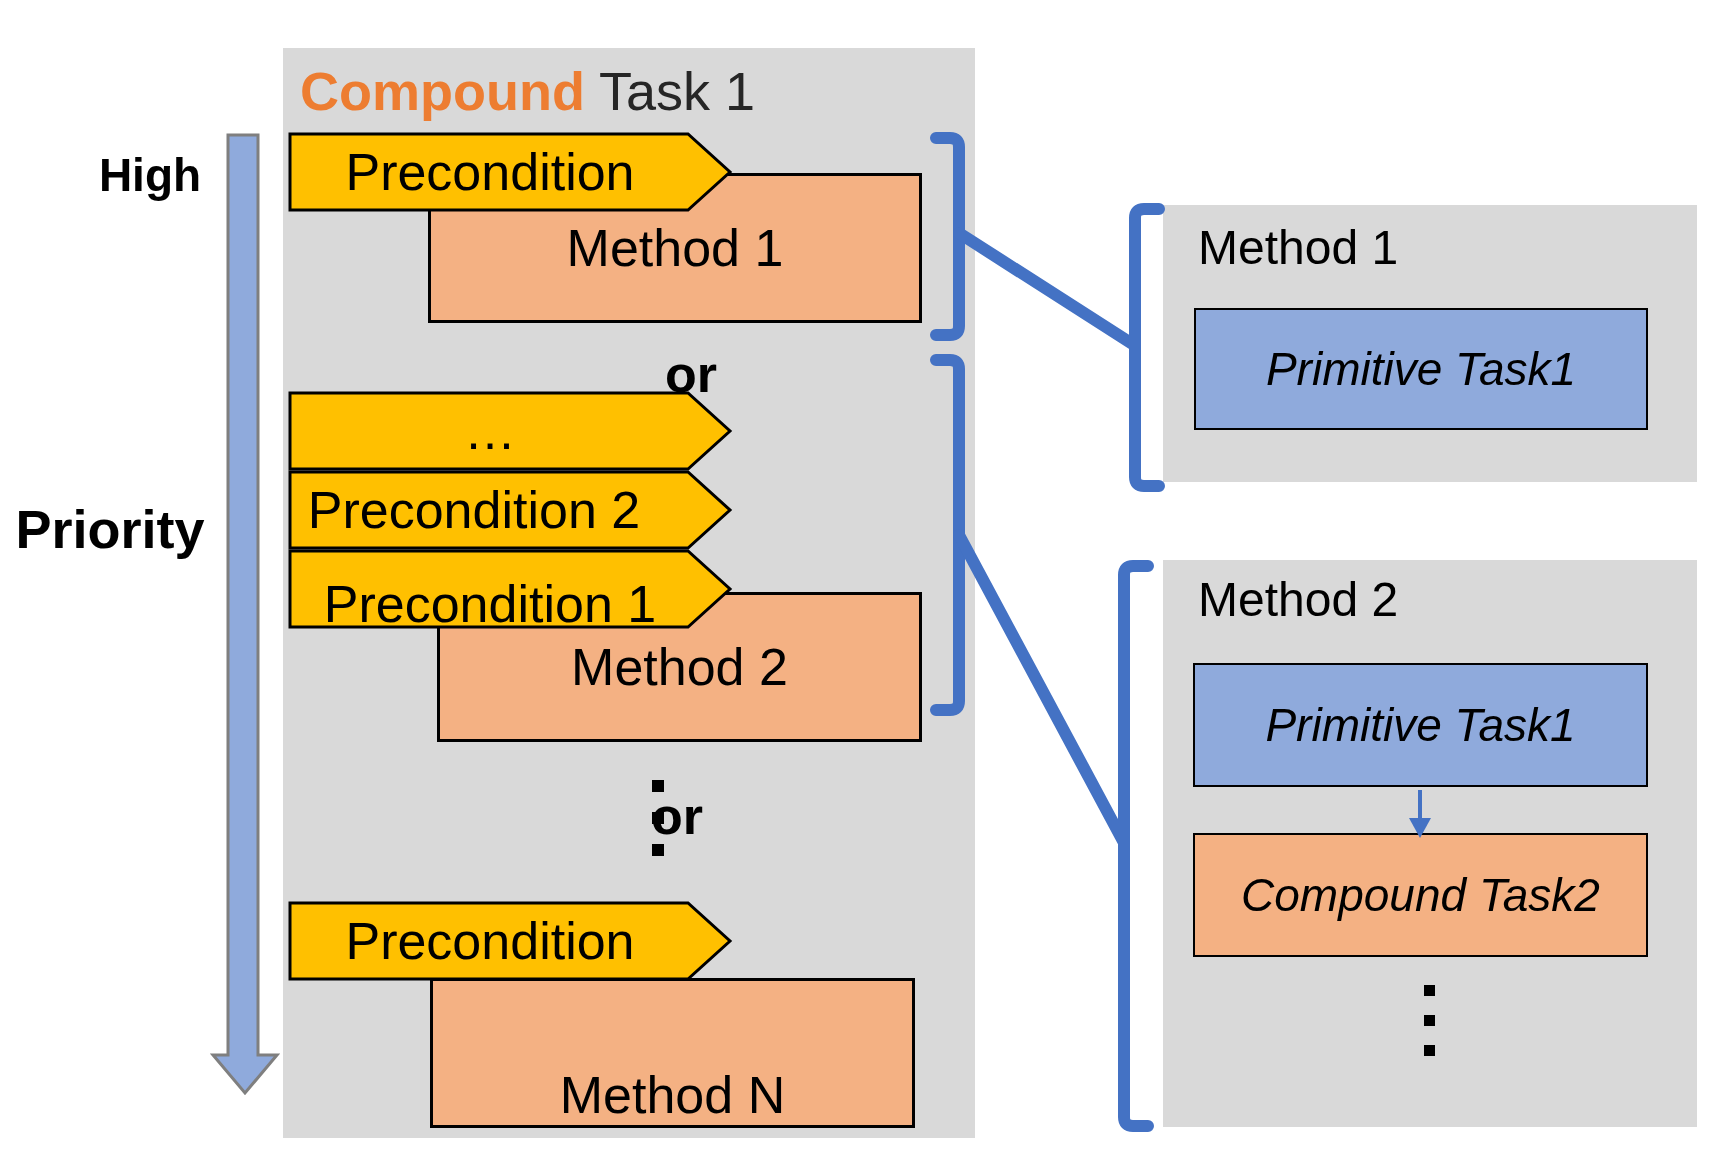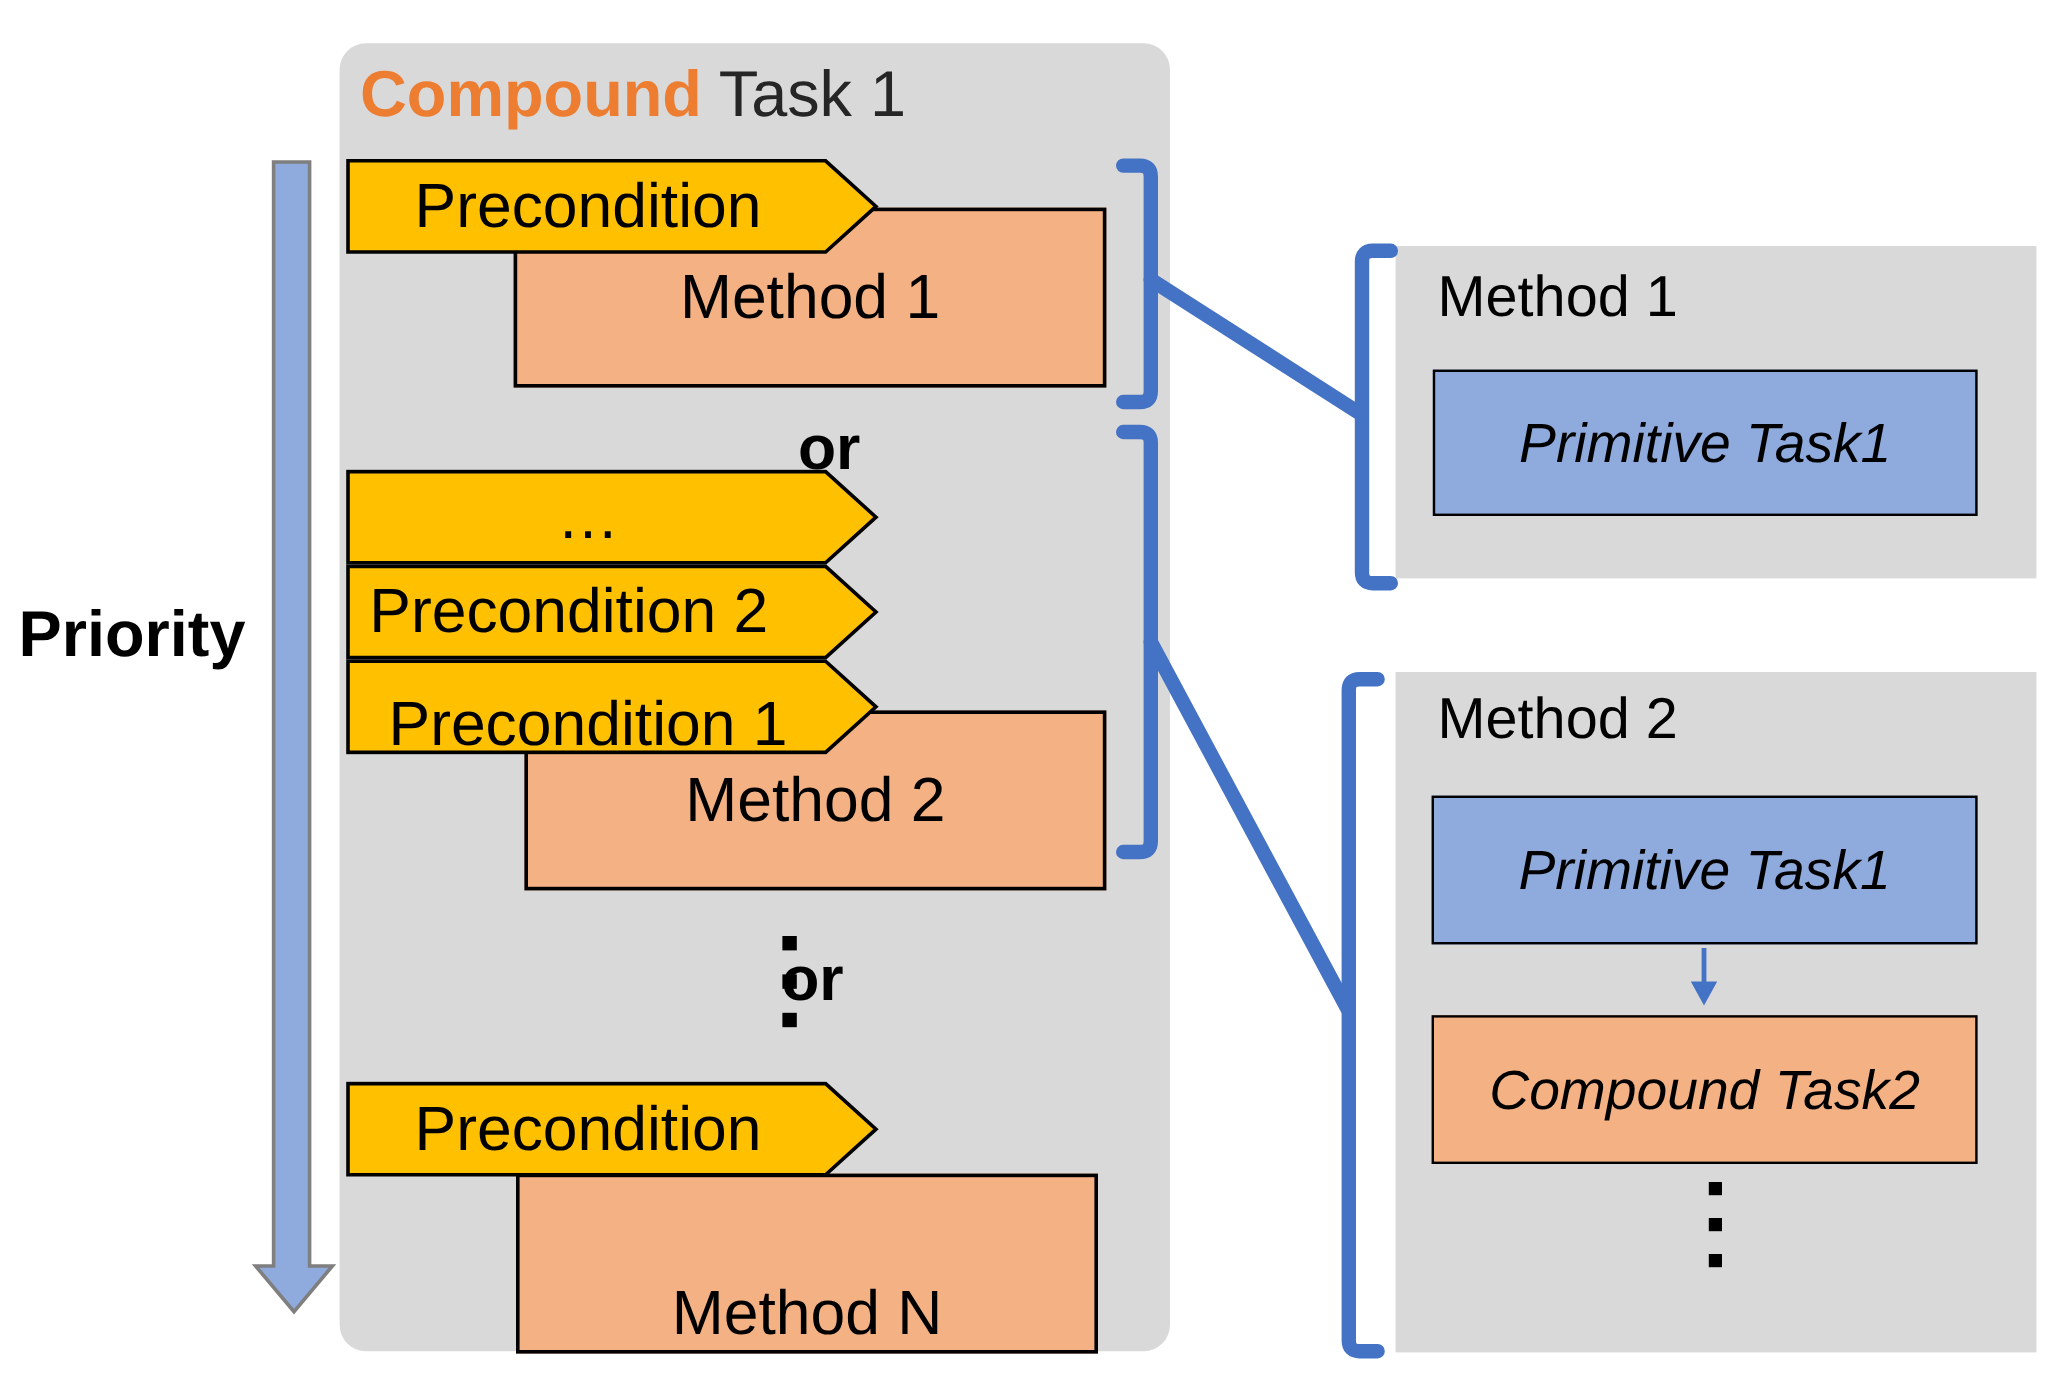--- a/index.html
+++ b/index.html
@@ -27,23 +27,24 @@
   .dots .dot{background:#000;}
   .dots-main .dot{width:12px;height:12px;margin-bottom:20px;}
   .dots-panel .dot{width:11px;height:11px;margin-bottom:19px;}
   .overlay{position:absolute;left:0;top:0;z-index:5;pointer-events:none;}
 </style>
 </head>
 <body>
 
 <div class="canvas">
 
+  <div class="axis-label" style="left:70px;top:148px;width:160px;font-size:46px;">High</div>
   <div class="axis-label" style="left:5px;top:498px;width:210px;font-size:54px;">Priority</div>
 
-  <div class="graybox" style="left:283px;top:36px;width:692px;height:1090px;border-radius:22px;">
+  <div class="graybox" style="left:283px;top:48px;width:692px;height:1090px;">
     <div class="title">
       <span class="hl">Compound</span><span class="rest">Task 1</span>
     </div>
   </div>
 
   <div class="graybox" style="left:1163px;top:205px;width:534px;height:277px;"></div>
   <div class="panel-title" style="left:1198px;top:220px;">Method 1</div>
 
   <div class="graybox" style="left:1163px;top:560px;width:534px;height:567px;"></div>
   <div class="panel-title" style="left:1198px;top:572px;">Method 2</div>
@@ -90,21 +91,21 @@
     <div class="dot"></div>
     <div class="dot"></div>
   </div>
 
   <div class="box taskbox primitive" style="left:1194px;top:308px;width:454px;height:122px;">
     <span>Primitive Task1</span>
   </div>
   <div class="box taskbox primitive" style="left:1193px;top:663px;width:455px;height:124px;">
     <span>Primitive Task1</span>
   </div>
-  <div class="box taskbox compound2" style="left:1193px;top:833px;width:455px;height:124px;margin-top:13px;">
+  <div class="box taskbox compound2" style="left:1193px;top:833px;width:455px;height:124px;">
     <span>Compound Task2</span>
   </div>
   <div class="dots dots-panel" style="left:1424px;top:985px;">
     <div class="dot"></div>
     <div class="dot"></div>
     <div class="dot"></div>
   </div>
 
   <svg class="overlay" width="1724" height="1160">
 

